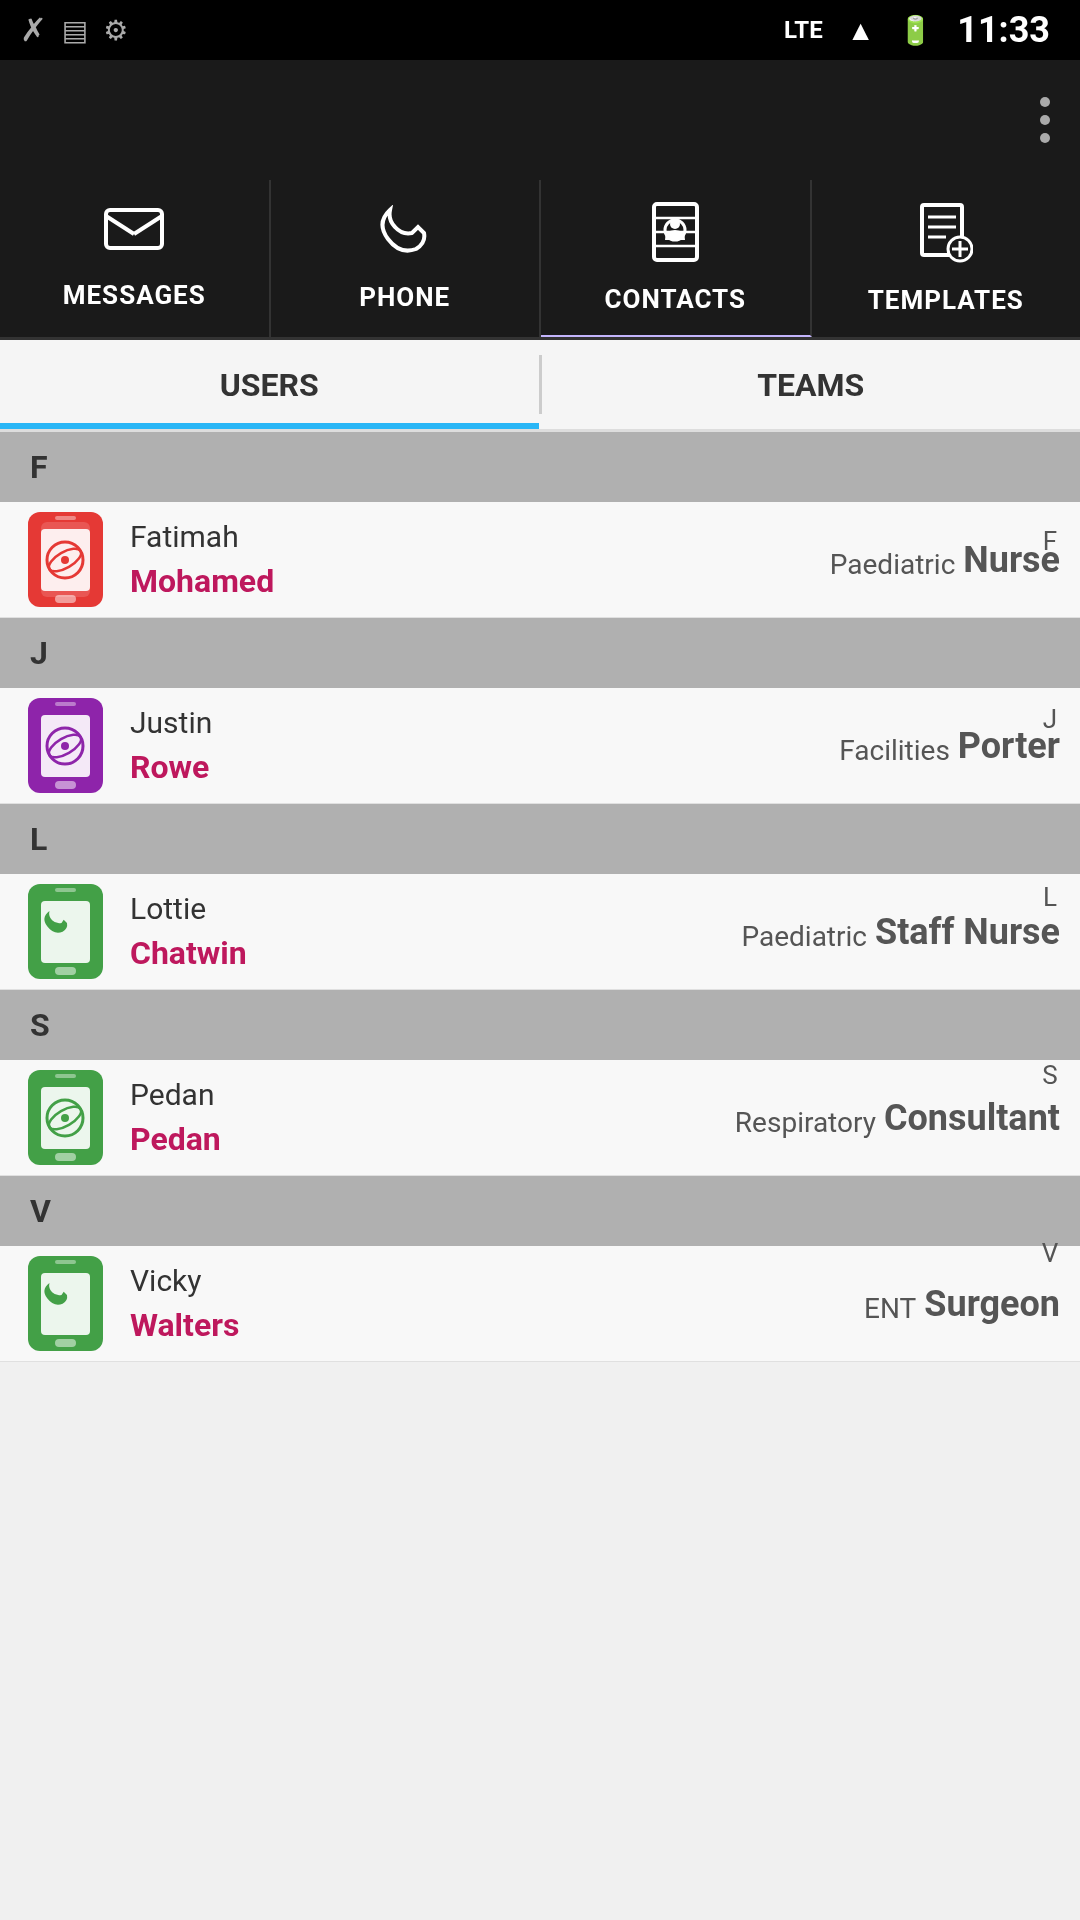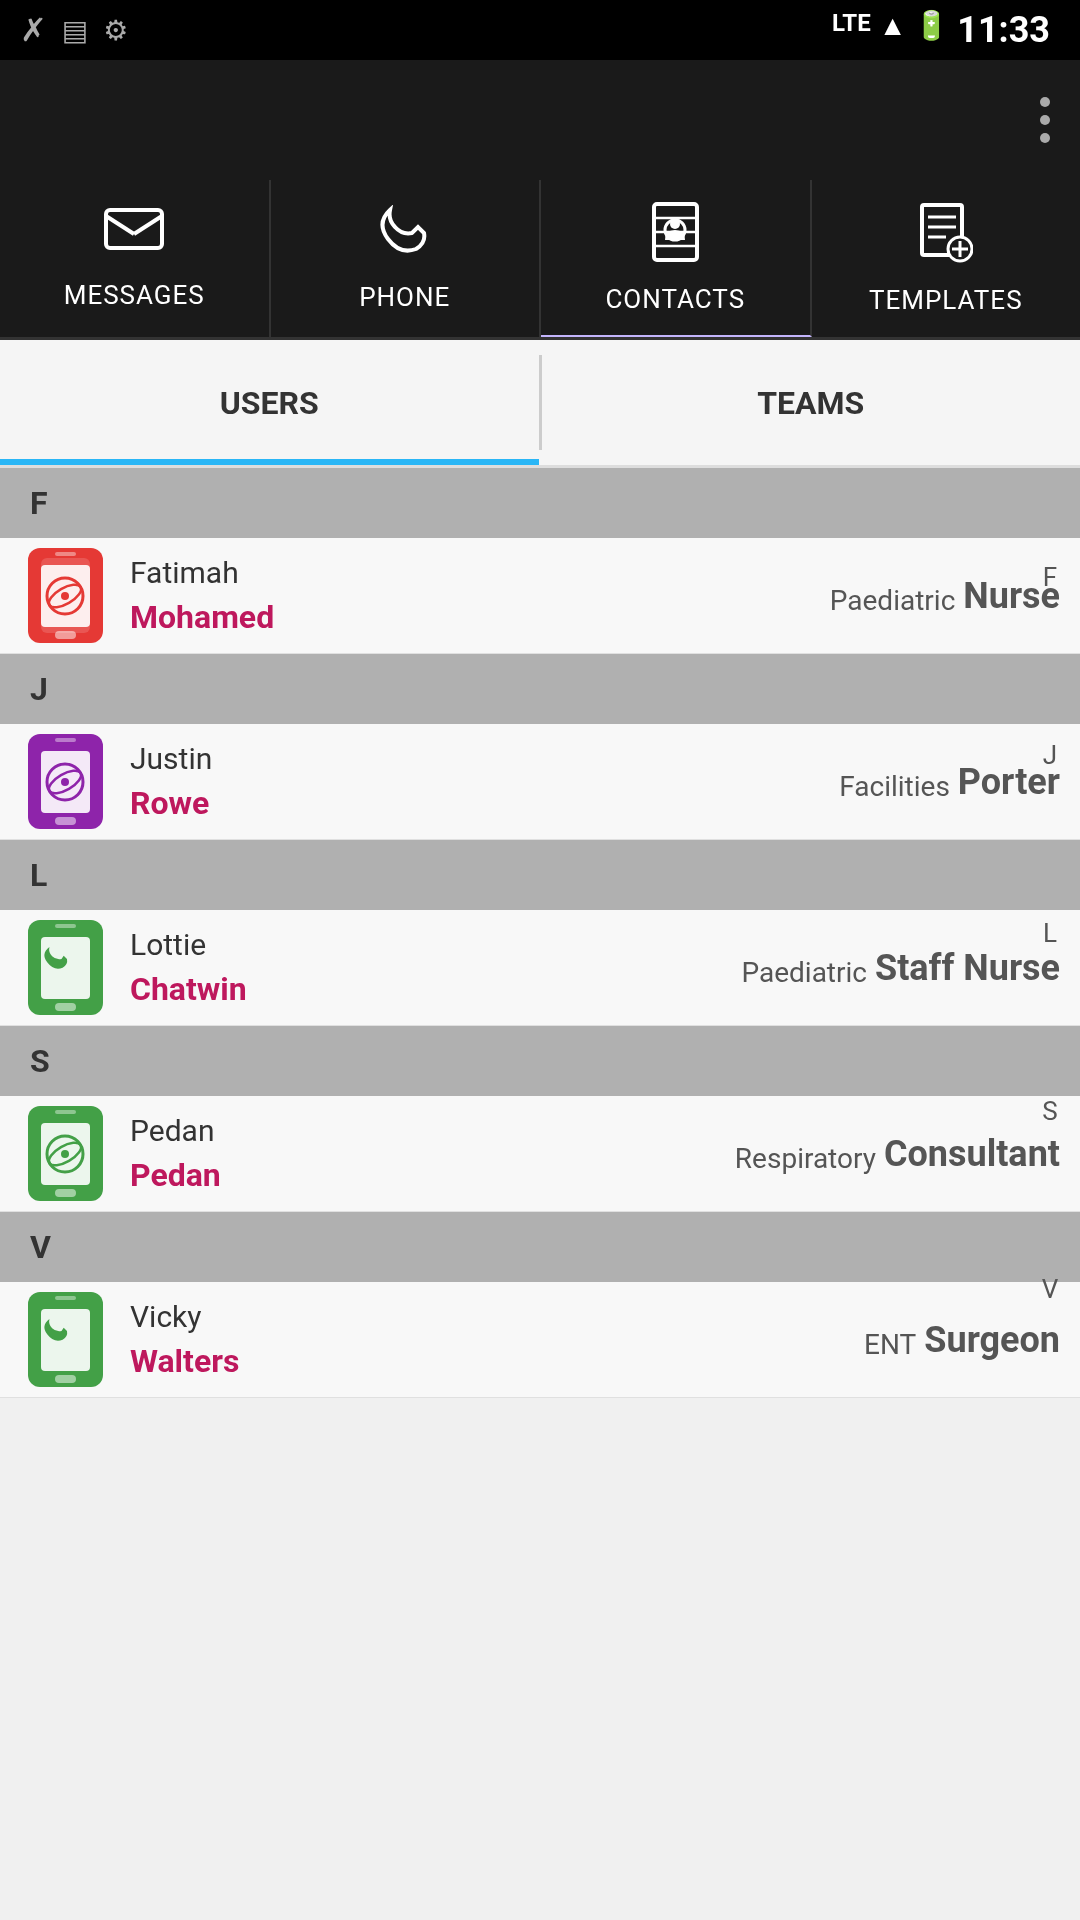--- a/index.html
+++ b/index.html
@@ -23,22 +23,22 @@
     }
     .status-icons-left {
       position: absolute;
       left: 20px;
       display: flex;
       gap: 15px;
       align-items: center;
     }
     .status-icons-right {
       display: flex;
-      align-items: flex-start;
-      gap: 8px;
+      align-items: center;
+      gap: 24px;
     }
     .status-time {
       color: #fff;
       font-size: 36px;
       font-weight: bold;
     }
 
     
     .top-nav {
       background: #1a1a1a;
@@ -77,32 +77,32 @@
       cursor: pointer;
       gap: 10px;
       border-right: 2px solid #333;
       position: relative;
     }
     .tab-item:last-child { border-right: none; }
     .tab-item.active { border-bottom: 2px solid #c4b5fd; align-items: center; }
     .tab-label {
       color: #fff;
       font-size: 26px;
-      font-weight: 400;
+      font-weight: 700;
       letter-spacing: 1px;
     }
     .tab-icon {
       font-size: 50px;
       color: #fff;
     }
 
     
     .sub-tabs {
       background: #f5f5f5;
-      height: 128px;
+      height: 92px;
       display: flex;
       border-bottom: 3px solid #ddd;
     }
     .sub-tab {
       flex: 1;
       display: flex;
       align-items: center;
       justify-content: center;
       font-size: 32px;
       font-weight: bold;

